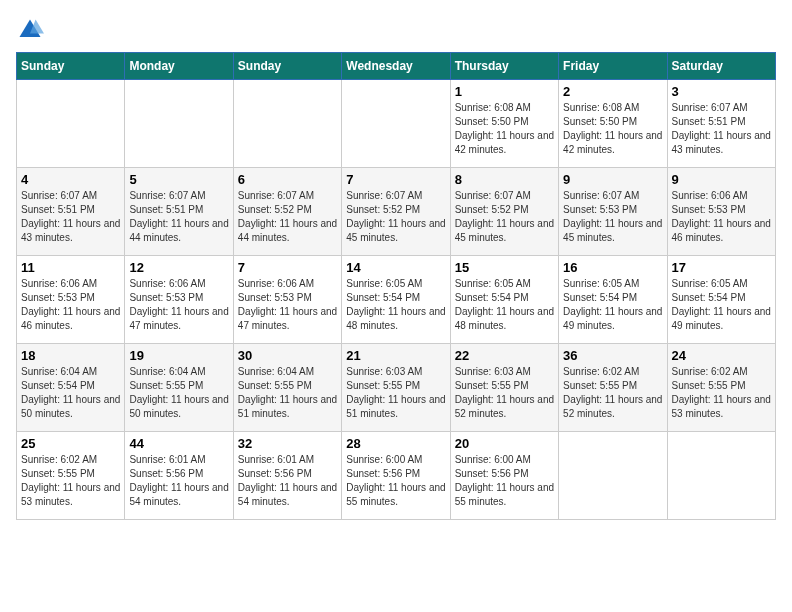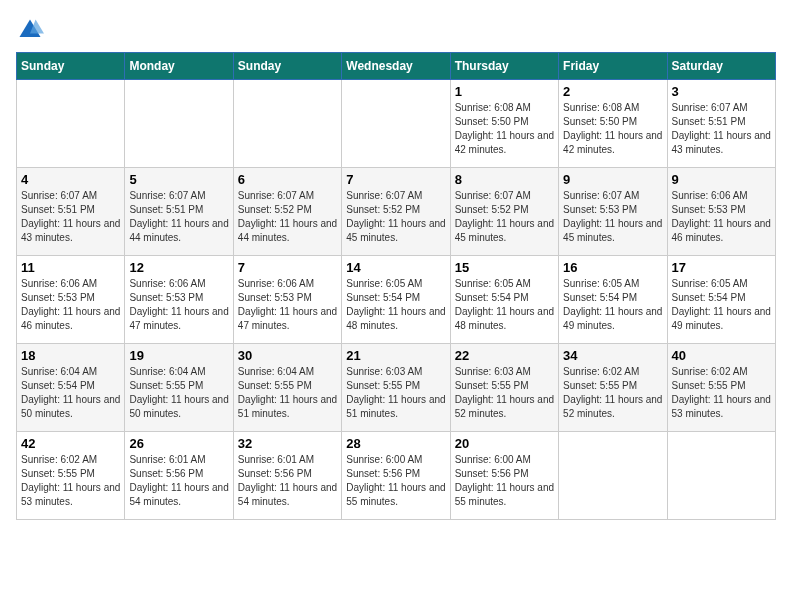--- a/index.html
+++ b/index.html
@@ -216,35 +216,35 @@
           </td>
           <td>
             <span class="day-num">21</span>
             <div class="day-info">Sunrise: 6:03 AM<br>Sunset: 5:55 PM<br>Daylight: 11 hours and 51 minutes.</div>
           </td>
           <td>
             <span class="day-num">22</span>
             <div class="day-info">Sunrise: 6:03 AM<br>Sunset: 5:55 PM<br>Daylight: 11 hours and 52 minutes.</div>
           </td>
           <td>
-            <span class="day-num">34</span>
+            <span class="day-num">36</span>
             <div class="day-info">Sunrise: 6:02 AM<br>Sunset: 5:55 PM<br>Daylight: 11 hours and 52 minutes.</div>
           </td>
           <td>
-            <span class="day-num">40</span>
+            <span class="day-num">24</span>
             <div class="day-info">Sunrise: 6:02 AM<br>Sunset: 5:55 PM<br>Daylight: 11 hours and 53 minutes.</div>
           </td>
         </tr>
         <tr>
           <td>
-            <span class="day-num">42</span>
+            <span class="day-num">25</span>
             <div class="day-info">Sunrise: 6:02 AM<br>Sunset: 5:55 PM<br>Daylight: 11 hours and 53 minutes.</div>
           </td>
           <td>
-            <span class="day-num">26</span>
+            <span class="day-num">44</span>
             <div class="day-info">Sunrise: 6:01 AM<br>Sunset: 5:56 PM<br>Daylight: 11 hours and 54 minutes.</div>
           </td>
           <td>
             <span class="day-num">32</span>
             <div class="day-info">Sunrise: 6:01 AM<br>Sunset: 5:56 PM<br>Daylight: 11 hours and 54 minutes.</div>
           </td>
           <td>
             <span class="day-num">28</span>
             <div class="day-info">Sunrise: 6:00 AM<br>Sunset: 5:56 PM<br>Daylight: 11 hours and 55 minutes.</div>
           </td>

